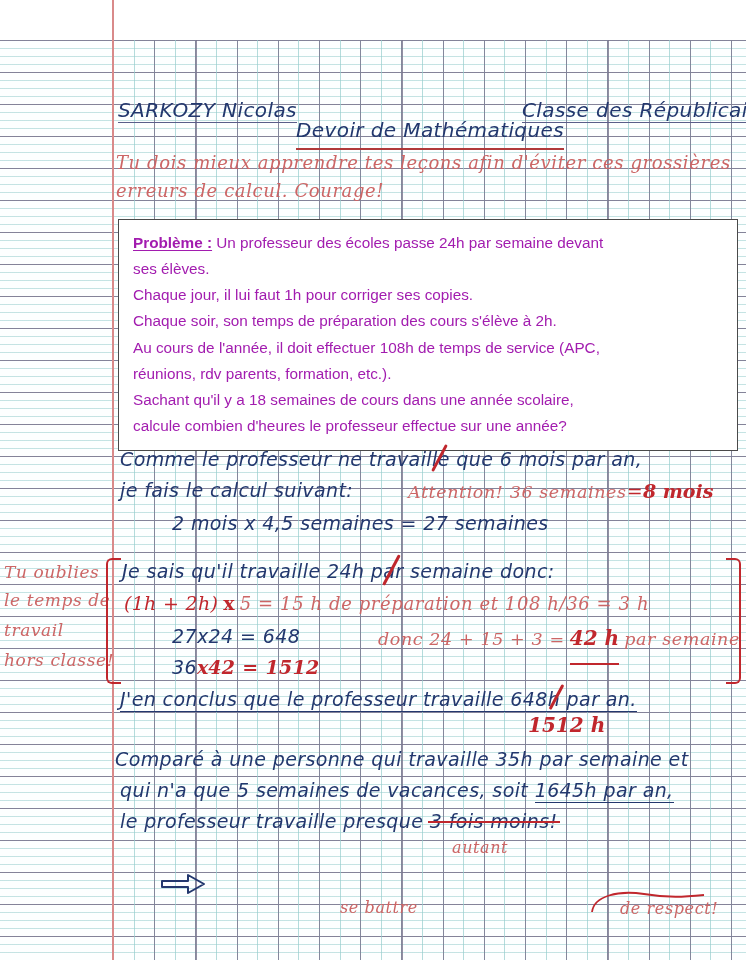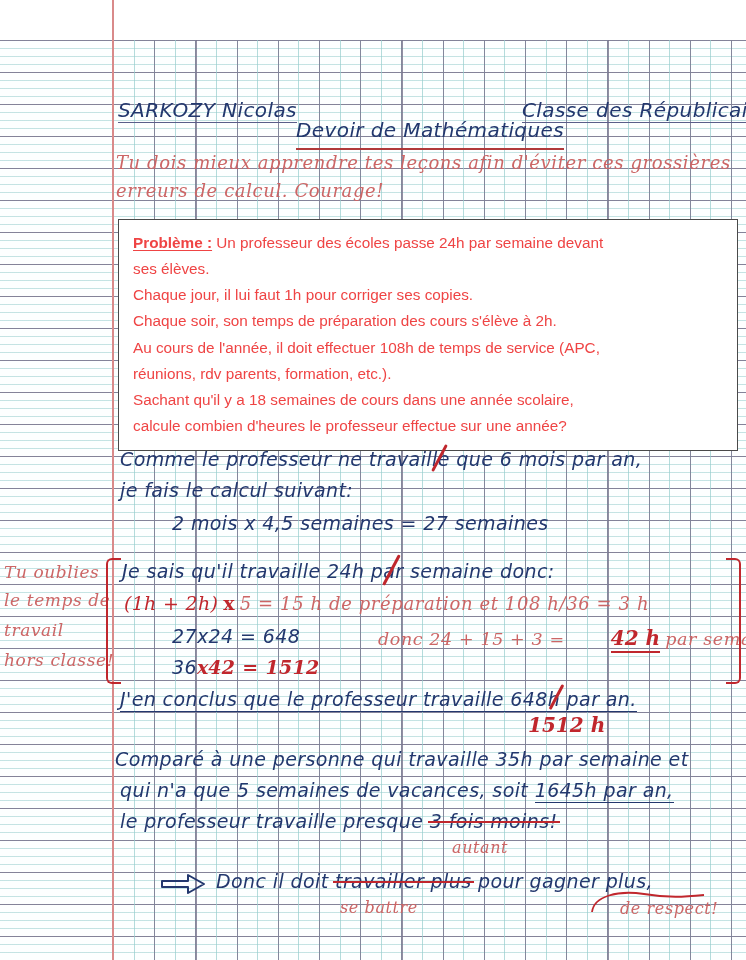--- a/index.html
+++ b/index.html
@@ -82,41 +82,41 @@
   }
   .red-cursive{
     color:#c66;
     font-family:"DejaVu Serif",serif;
     font-style:italic;
     font-size:17.5px;
     letter-spacing:.6px;
   }
   .red-strong{color:#c0272d;font-weight:bold;}
   .u-blue{border-bottom:1.6px solid #23386e;padding-bottom:1px;}
-  .u-red{border-bottom:2px solid #c0272d;padding-bottom:1px;margin-left:41px;}
+  .u-red{border-bottom:2px solid #c0272d;padding-bottom:13px;}
   .strike-red{position:relative;}
   .strike-red::after{
     content:"";position:absolute;left:-2px;right:-2px;top:52%;
     height:2px;background:#c0272d;
   }
 
   
   #problem-box{
     position:absolute;left:118px;top:219px;width:620px;
     background:#ffffff;
     border:1.5px solid #4a4a4a;
     box-sizing:border-box;
     padding:11px 12px 10px 14px;
   }
   #problem-box p{
     margin:0 0 2px 0;
     font-family:"Liberation Sans",sans-serif;
     font-size:15.3px;
     line-height:1.58;
-    color:#ef4444;
+    color:#a21caf;
   }
   #problem-box .lead{font-weight:bold;text-decoration:underline;text-underline-offset:2px;}
 
   
   .hdr-underline{border-bottom:1.4px solid #5a5f8a;margin-top:40px;}
 
   
   .bracket{
     position:absolute;
     border:2.4px solid #c0272d;
@@ -174,20 +174,23 @@
     <span>Comme le professeur ne travaille que</span>
     <span style="position:relative;display:inline-block;">
       <span>6</span>
     </span>
     <span>mois par an,</span>
   </div>
   <div class="slash" style="left:438px;top:443px;"></div>
 
   <div class="ink blue" style="left:120px;top:479px;">je fais le calcul suivant:</div>
 
+  <div class="ink" style="left:408px;top:480px;">
+    <span class="red-cursive">Attention!  36 semaines</span><span class="red" style="font-size:19px;">=</span><span class="red-strong" style="font-family:'DejaVu Serif',serif;font-size:19px;font-style:italic;">8 mois</span>
+  </div>
 
   <div class="ink blue" style="left:172px;top:512px;">2 mois x 4,5 semaines = 27 semaines</div>
 
   <div class="ink red-cursive" style="left:4px;top:562px;font-size:17px;">Tu oublies</div>
   <div class="ink red-cursive" style="left:4px;top:590px;font-size:17px;">le temps de</div>
   <div class="ink red-cursive" style="left:4px;top:620px;font-size:17px;">travail</div>
   <div class="ink red-cursive" style="left:4px;top:650px;font-size:17px;">hors classe!</div>
 
   <div class="bracket left" style="left:106px;top:558px;height:122px;"></div>
   <div class="bracket right" style="left:726px;top:558px;height:122px;"></div>
@@ -232,23 +235,20 @@
   <div class="ink blue" style="left:120px;top:810px;">
     <span>le professeur travaille presque </span><span class="strike-red">3 fois moins!</span>
   </div>
 
   <div class="ink red-cursive" style="left:452px;top:838px;font-size:16px;">autant</div>
 
   <svg class="arrow-ico" style="left:160px;top:872px;" width="46" height="24" viewBox="0 0 46 24">
     <path d="M2 9 H28 V3 L44 12 L28 21 V15 H2 Z" fill="none" stroke="#23386e" stroke-width="2" stroke-linejoin="round"></path>
   </svg>
 
-  <div class="ink blue" style="left:216px;top:870px;">
-    <span>Donc il doit </span><span class="strike-red">travailler plus</span><span> pour gagner plus,</span>
-  </div>
 
   <div class="ink red-cursive" style="left:340px;top:898px;font-size:16px;">se battre</div>
 
   <svg class="curve" style="left:588px;top:886px;" width="120" height="28" viewBox="0 0 120 28">
     <path d="M4 26 C6 10, 30 4, 56 8 C80 12, 96 11, 116 9" fill="none" stroke="#c0272d" stroke-width="1.8"></path>
   </svg>
 
   <div class="ink red-cursive" style="left:620px;top:899px;font-size:16px;">de respect!</div>
 
 </div>

